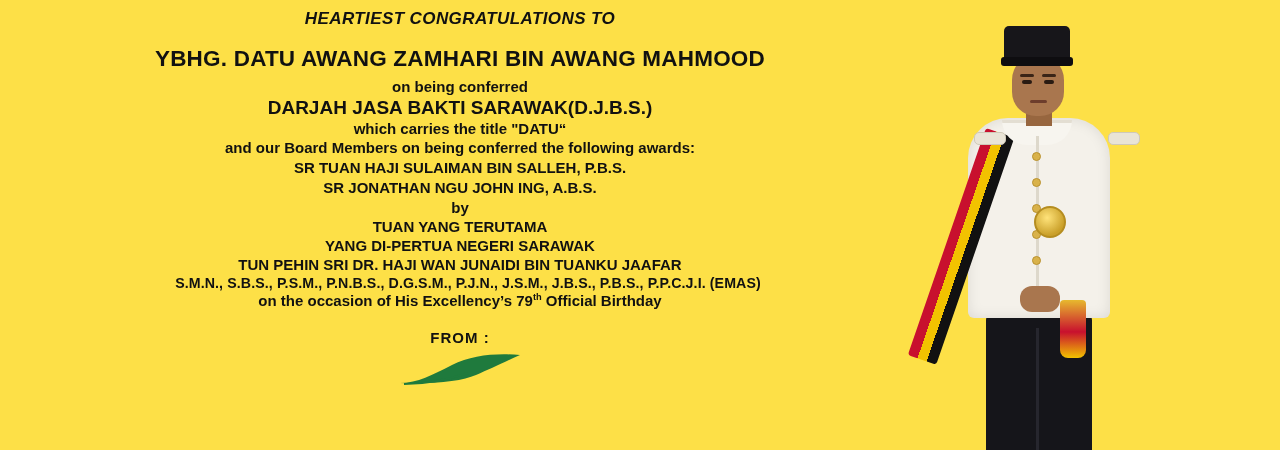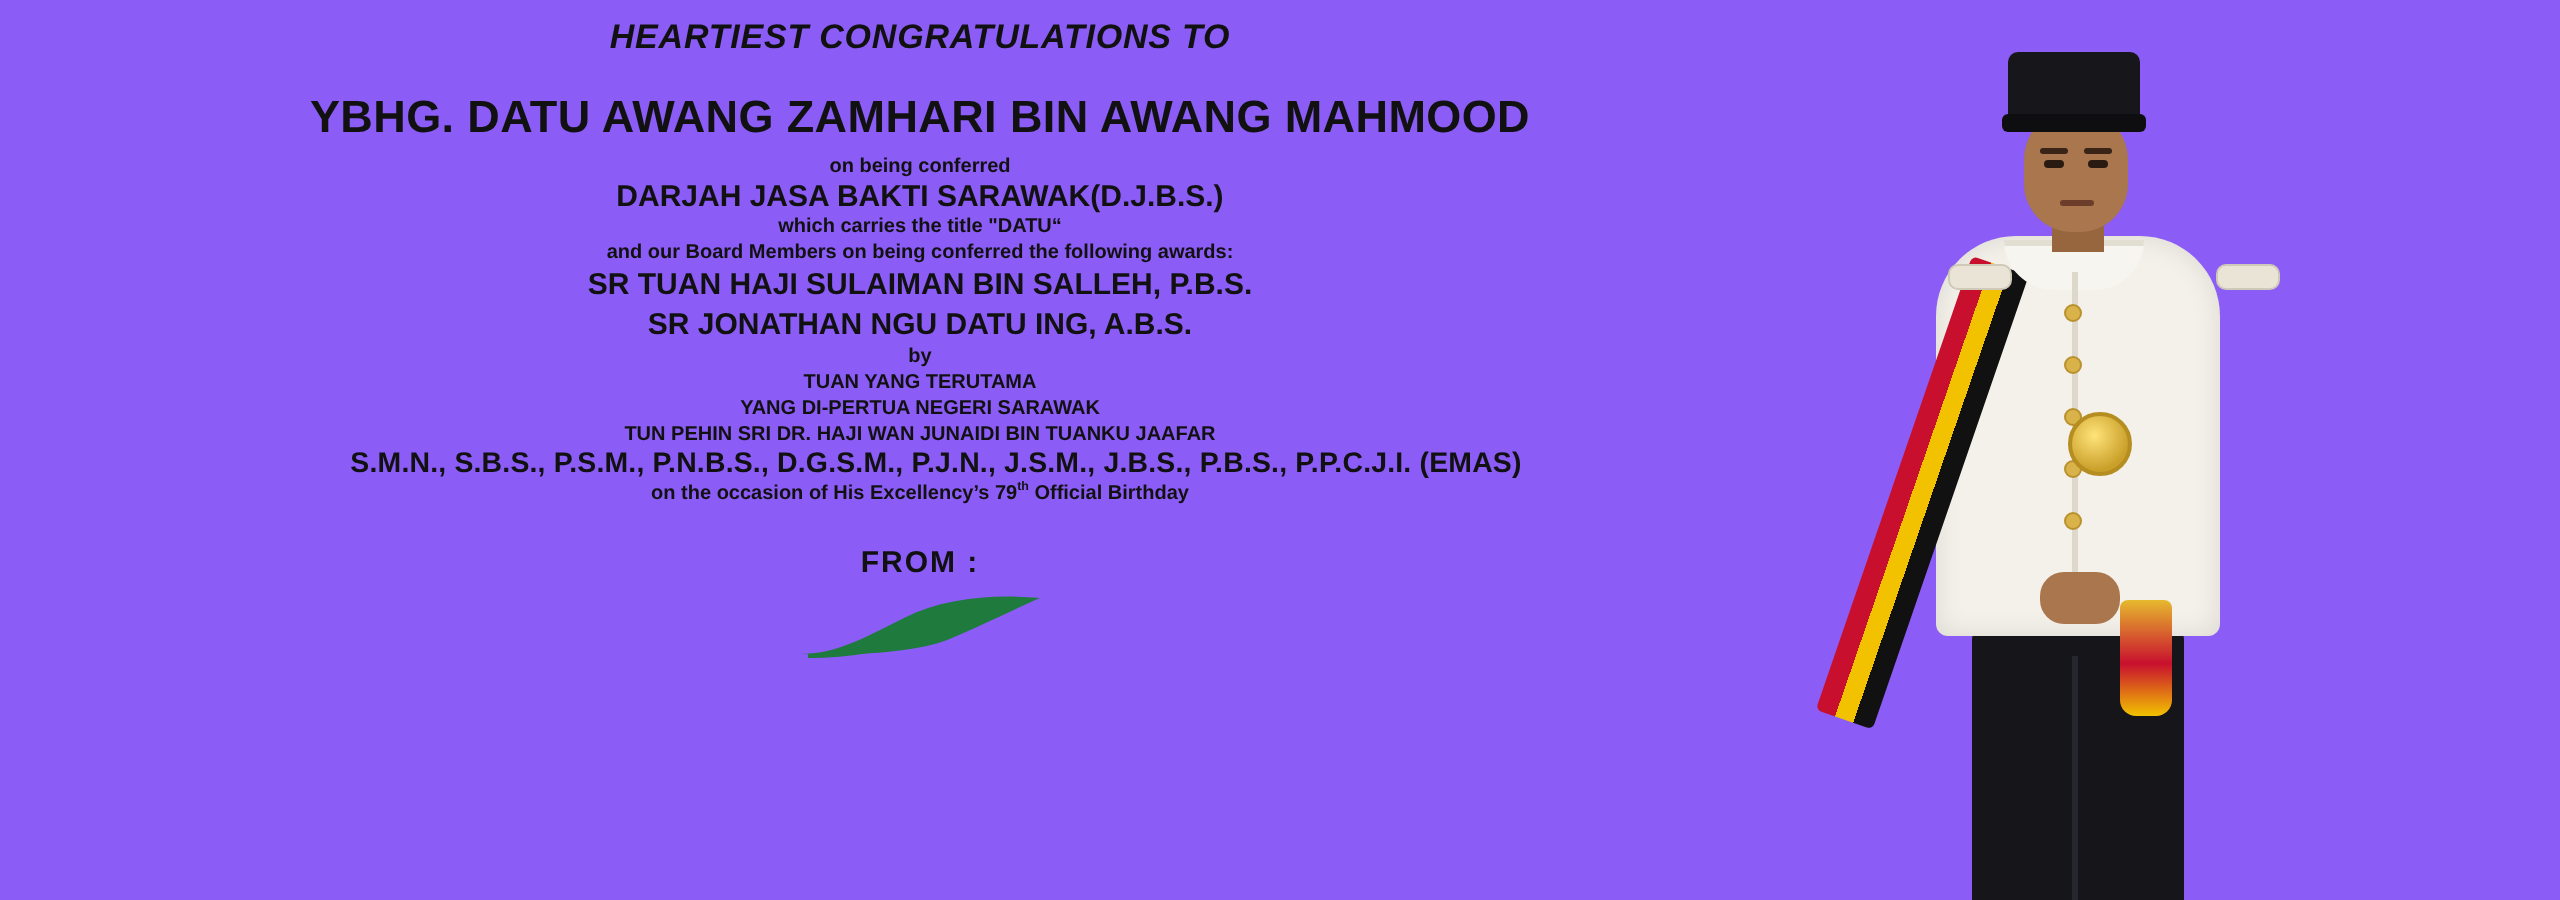--- a/index.html
+++ b/index.html
@@ -10,21 +10,21 @@
     width: 1280px;
     height: 450px;
     background: #FBE08A;
     font-family: "Liberation Sans", sans-serif;
     overflow: hidden;
   }
   .banner {
     position: relative;
     width: 1280px;
     height: 450px;
-    background: #8b5cf6;
+    background: #fde047;
     overflow: hidden;
   }
   .text-col {
     position: absolute;
     left: 0;
     top: 0;
     width: 920px;
     height: 450px;
     text-align: center;
     color: #111;
@@ -42,32 +42,32 @@
     font-weight: bold;
     letter-spacing: 0.2px;
   }
   .role {
     margin-top: 16px;
     font-size: 14.5px;
     font-weight: bold;
     line-height: 1.35;
   }
   .line {
-    font-size: 10px;
+    font-size: 15px;
     font-weight: bold;
     line-height: 1.31;
   }
   .line.small-gap {
     margin-top: 5px;
   }
   .line.tight {
     line-height: 1.28;
   }
   .award-title {
-    font-size: 15px;
+    font-size: 19px;
     font-weight: bold;
   }
   .names {
     font-size: 15px;
     font-weight: bold;
     line-height: 1.33;
   }
   .postnom {
     font-size: 14.2px;
     font-weight: bold;
@@ -295,21 +295,21 @@
     <div class="honoree">YBHG. DATU AWANG ZAMHARI BIN AWANG MAHMOOD</div>
 
 
     <div class="line small-gap">on being conferred</div>
     <div class="award-title">DARJAH JASA BAKTI SARAWAK(D.J.B.S.)</div>
     <div class="line">which carries the title "DATU“</div>
     <div class="line">and our Board Members on being conferred the following awards:</div>
 
     <div class="names">
       <div>SR TUAN HAJI SULAIMAN BIN SALLEH, P.B.S.</div>
-      <div>SR JONATHAN NGU DATU ING, A.B.S.</div>
+      <div>SR JONATHAN NGU JOHN ING, A.B.S.</div>
     </div>
 
     <div class="line tight">by</div>
     <div class="line tight">TUAN YANG TERUTAMA</div>
     <div class="line tight">YANG DI-PERTUA NEGERI SARAWAK</div>
     <div class="line tight">TUN PEHIN SRI DR. HAJI WAN JUNAIDI BIN TUANKU JAAFAR</div>
     <div class="postnom">S.M.N., S.B.S., P.S.M., P.N.B.S., D.G.S.M., P.J.N., J.S.M., J.B.S., P.B.S., P.P.C.J.I. (EMAS)</div>
 
     <div class="line tight">
       <span>on the occasion of His Excellency’s 79</span><sup>th</sup><span> Official Birthday</span>

